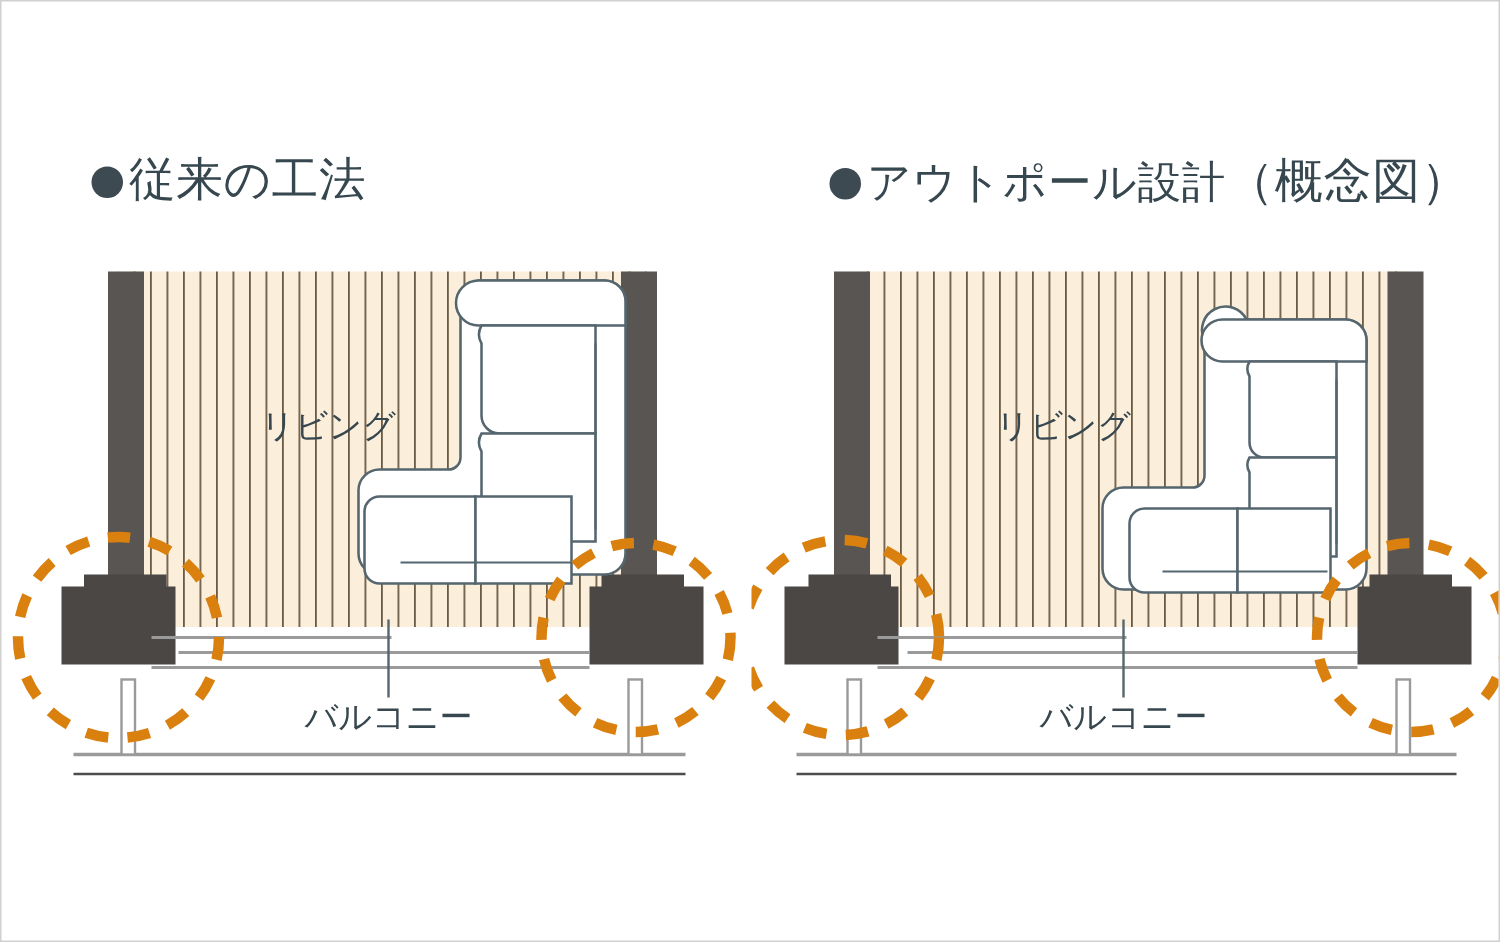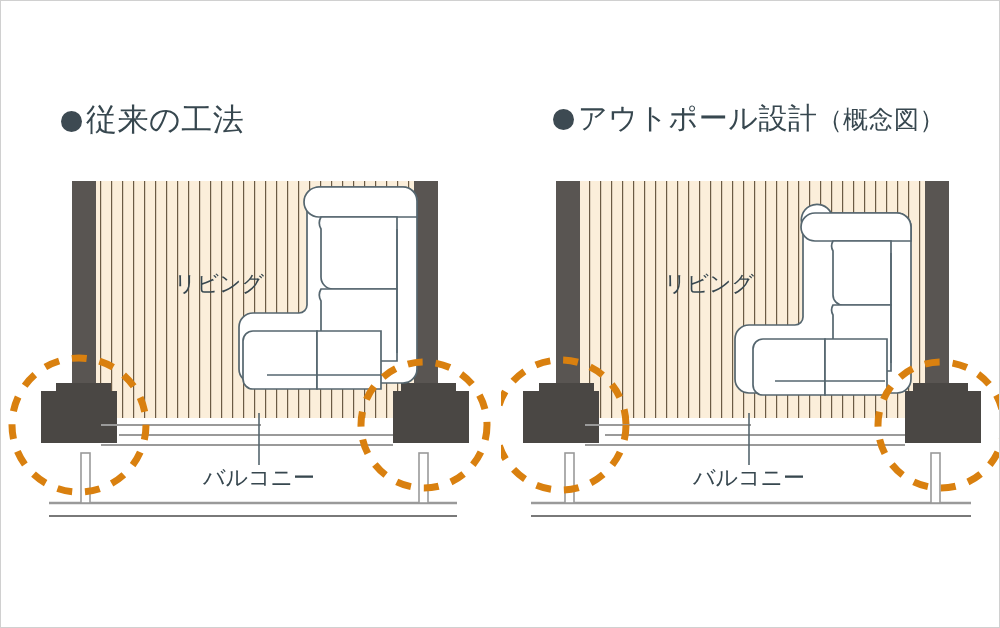--- a/index.html
+++ b/index.html
@@ -41,21 +41,21 @@
   #title-right { left: 52px; font-size: 29px; }
   .bullet-dot {
     display: inline-block;
     width: 21px;
     height: 21px;
     border-radius: 50%;
     background: #3d4a52;
     vertical-align: -2px;
     margin-right: 4px;
   }
-  .title-sub { font-size: 25px; }
+  .title-sub { font-size: 32px; }
 
   .diagram { position: absolute; left: 0; top: 12px; width: 500px; height: 628px; }
   .diagram svg { display: block; }
 </style>
 </head>
 <body>
 
 <div id="canvas">
 
   <div class="panel" id="panel-left">

